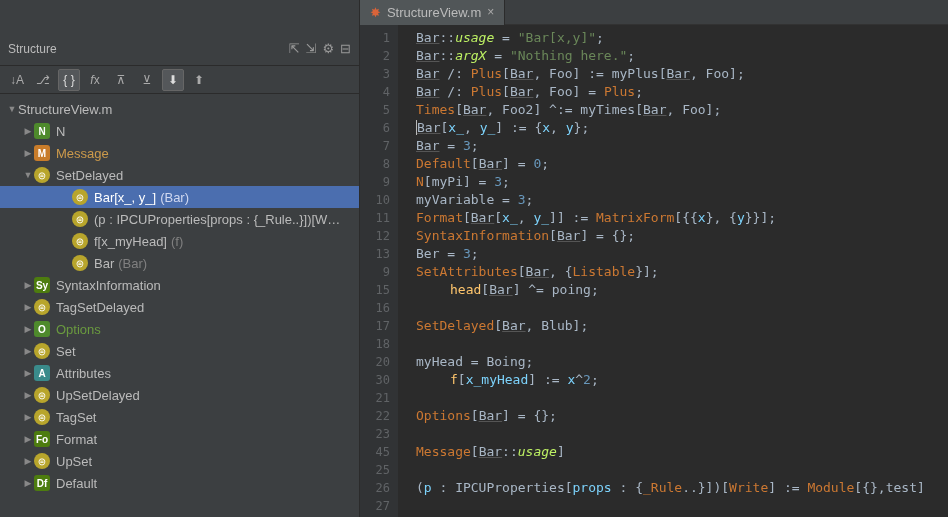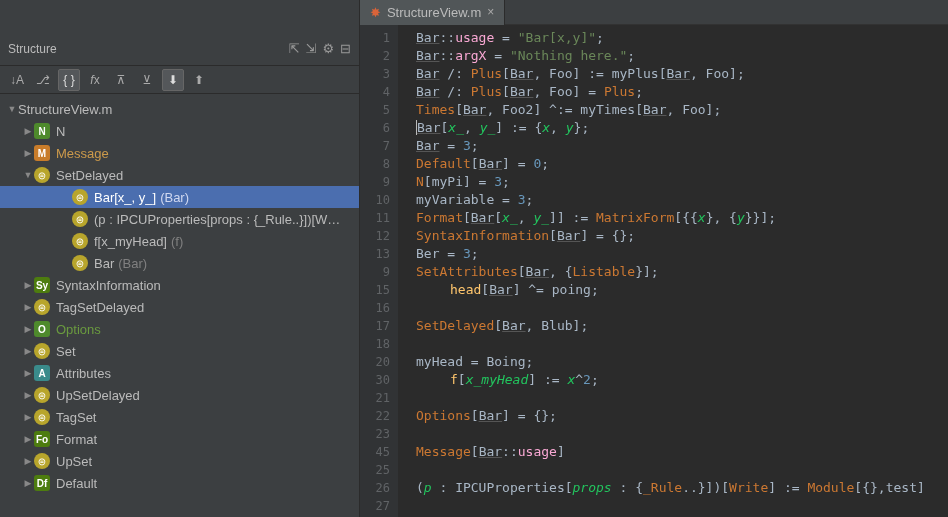--- a/index.html
+++ b/index.html
@@ -147,23 +147,23 @@
   color: #a9b7c6;
   white-space: pre;
 }
 .code div { height: 18px; }
 .k-fn { color: #cc7832; }
 .k-sym { color: #a9b7c6; }
 .k-und { text-decoration: underline; text-decoration-color: #555; }
 .k-str { color: #6a8759; }
 .k-num { color: #6897bb; }
 .k-op { color: #a9b7c6; }
-.k-id { color: #22c55e; font-style: italic; }
+.k-id { color: #7dd3fc; }
 .k-call { color: #ffc66d; margin-left: 34px; }
-.k-msg { color: #f9a8d4; }
+.k-msg { color: #bef264; font-style: italic; }
 .caret { border-left: 1px solid #bbb; }
 </style>
 </head>
 <body>
 
 <div class="panel-left">
   <div class="panel-header">
     <span class="panel-title">Structure</span>
     <div class="panel-icons">
       <span>⇱</span>

